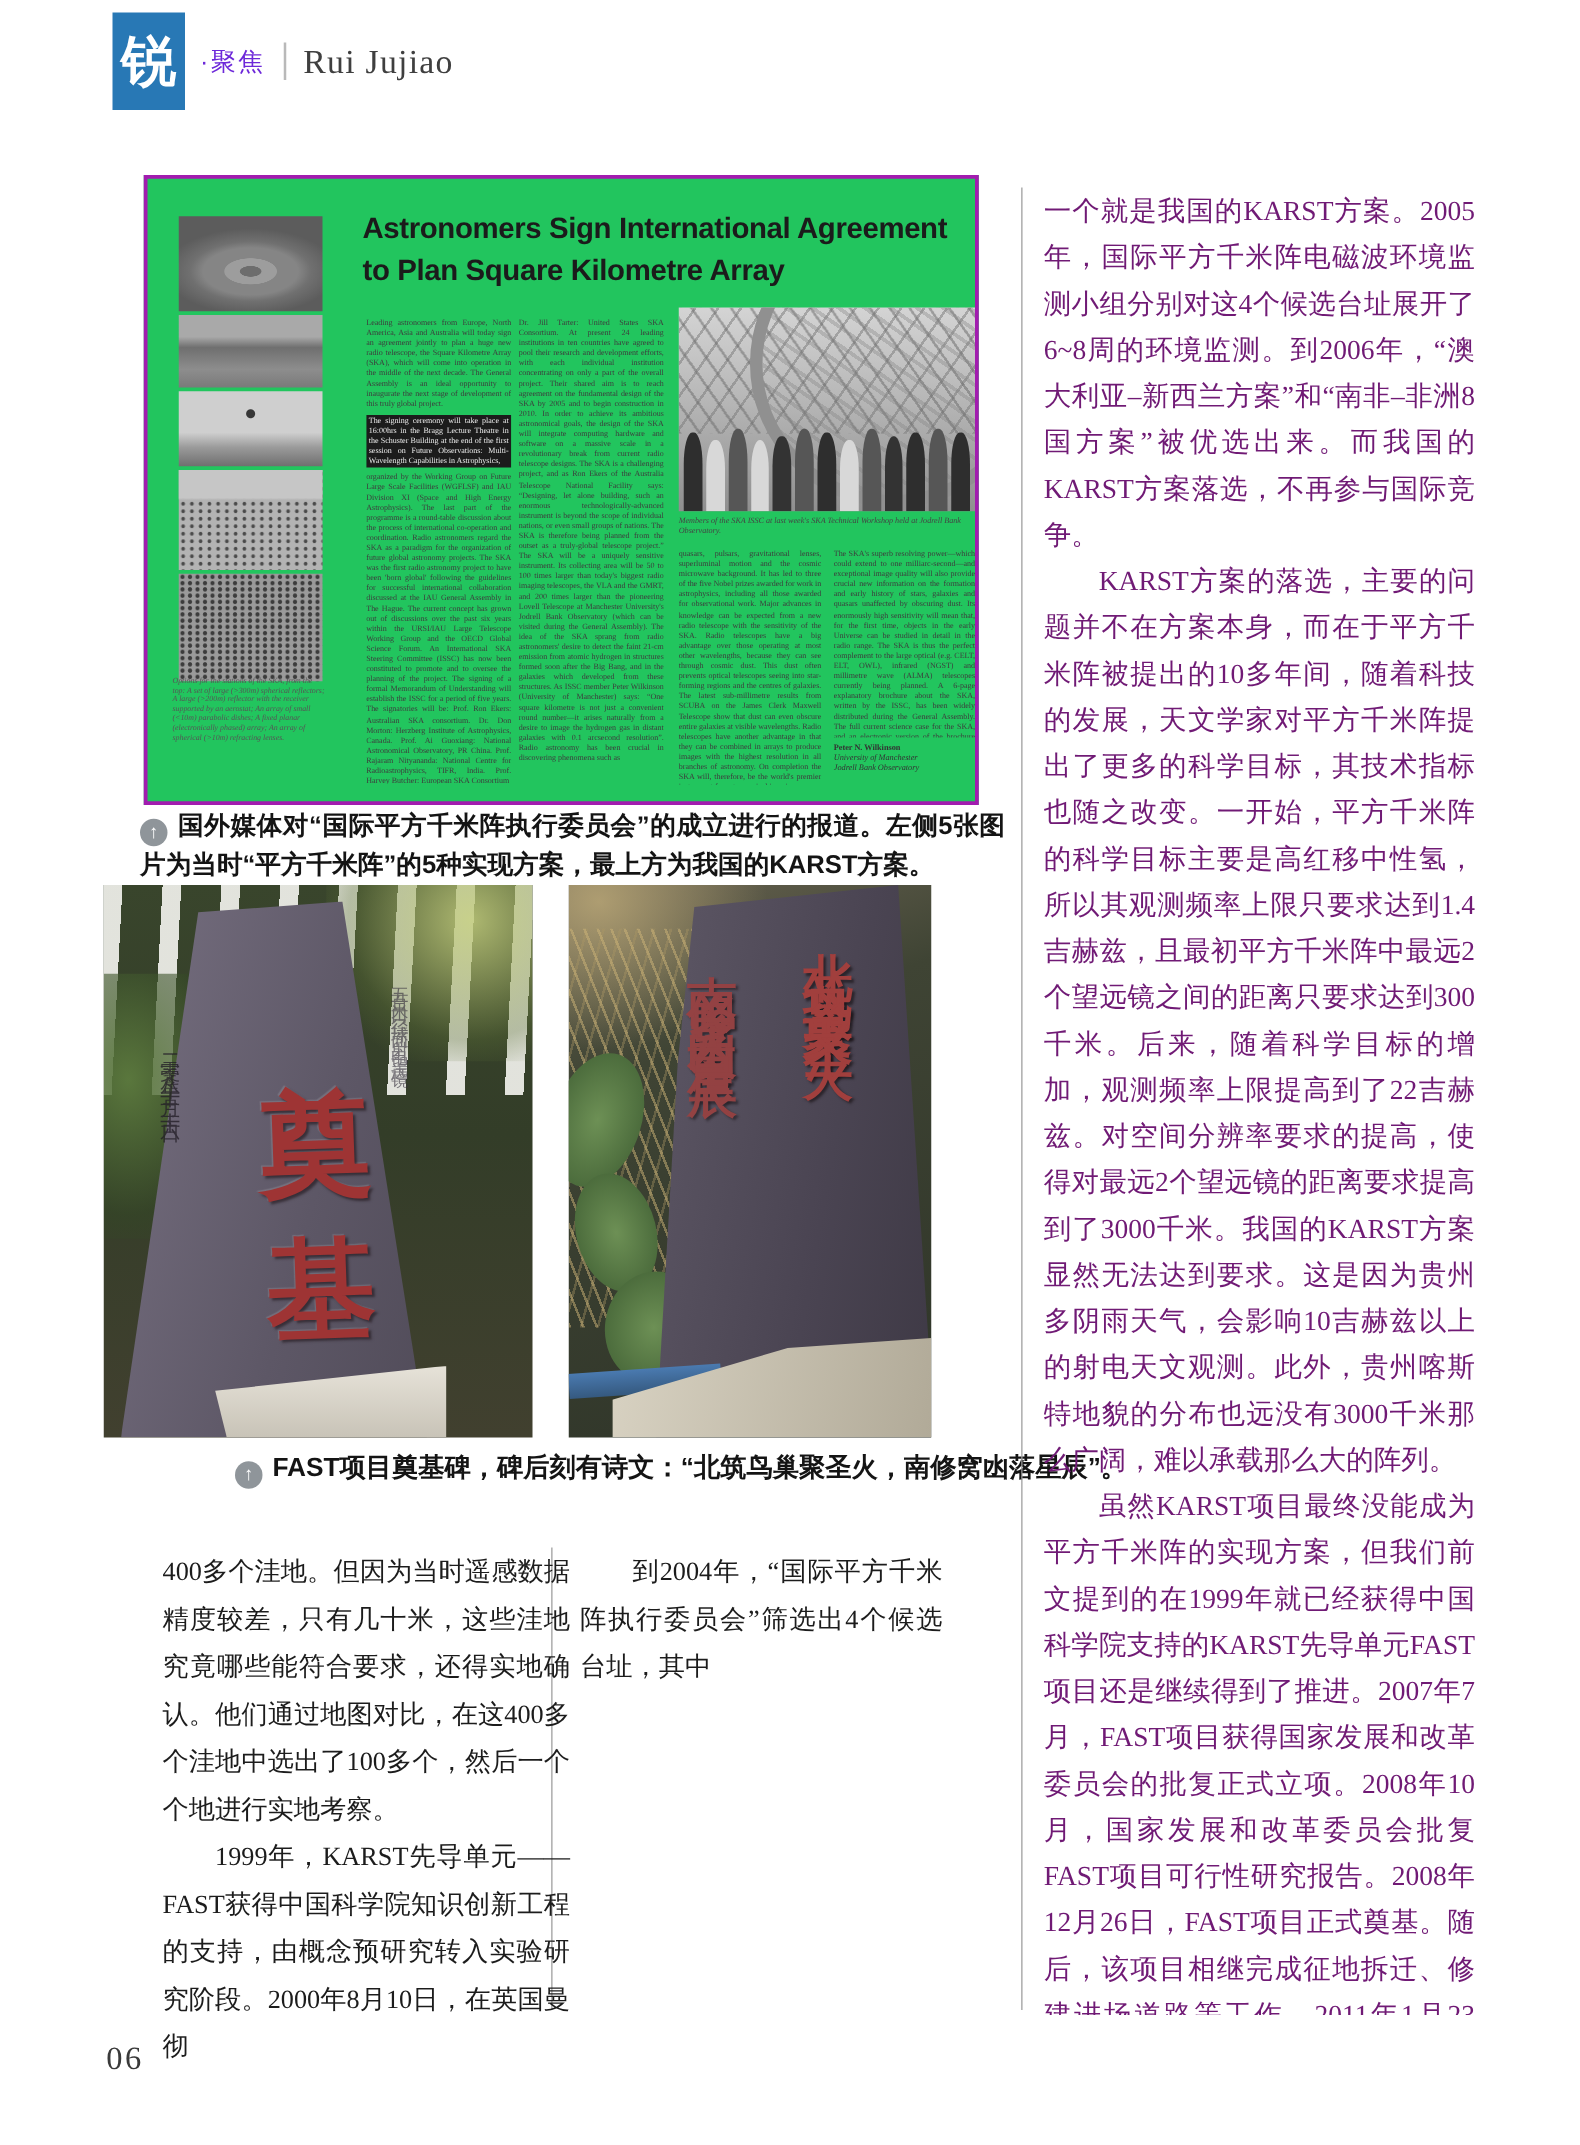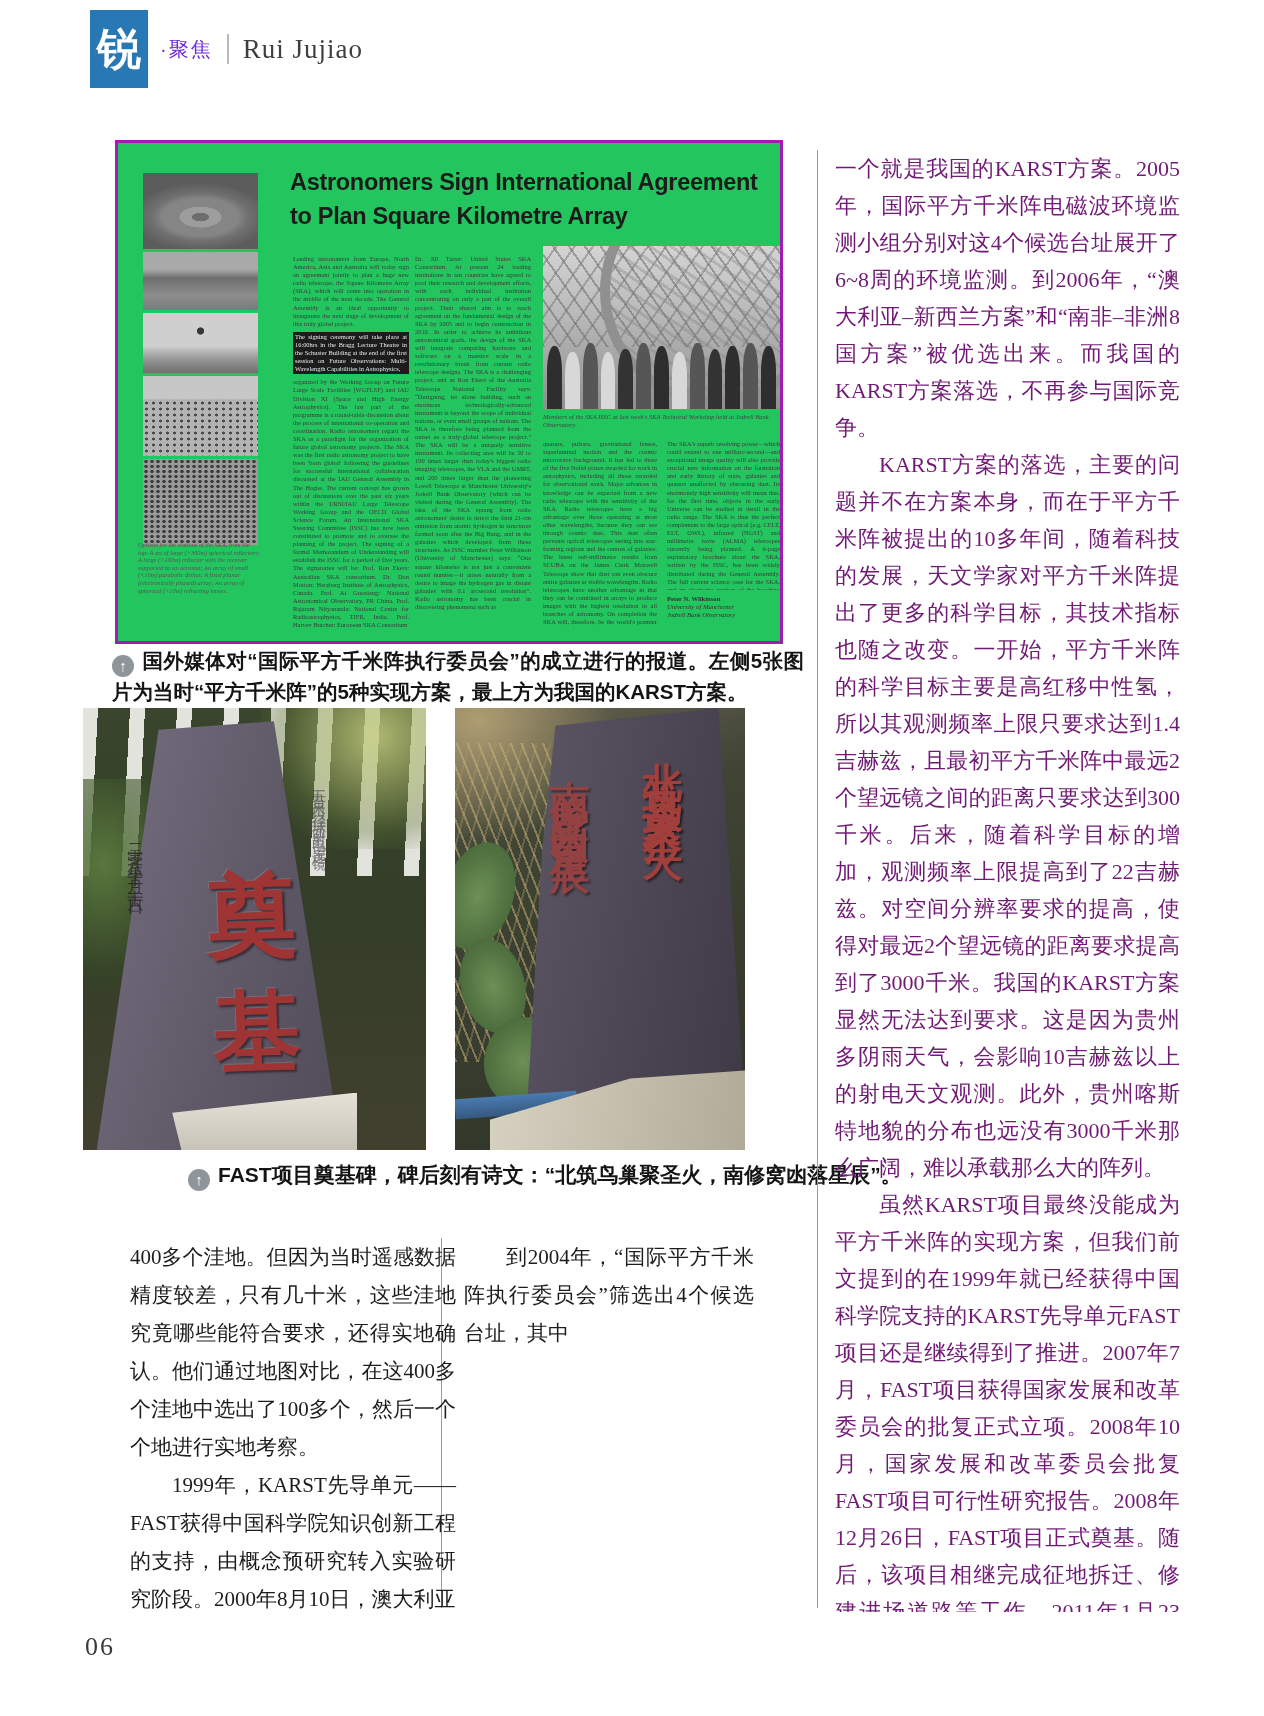--- a/index.html
+++ b/index.html
@@ -208,21 +208,21 @@
 
   <div class="caption cap2">
     <span class="cap-icon">↑</span><span>FAST项目奠基碑，碑后刻有诗文：“北筑鸟巢聚圣火，南修窝凼落星辰”。</span>
   </div>
 
   <div class="vline vl1"></div>
   <div class="vline vl2"></div>
 
   <div class="bcol bleft">
     <p>400多个洼地。但因为当时遥感数据精度较差，只有几十米，这些洼地究竟哪些能符合要求，还得实地确认。他们通过地图对比，在这400多个洼地中选出了100多个，然后一个个地进行实地考察。</p>
-    <p class="ind">1999年，KARST先导单元——FAST获得中国科学院知识创新工程的支持，由概念预研究转入实验研究阶段。2000年8月10日，澳大利亚</p>
+    <p class="ind">1999年，KARST先导单元——FAST获得中国科学院知识创新工程的支持，由概念预研究转入实验研究阶段。2000年8月10日，在英国曼彻</p>
   </div>
   <div class="bcol bmid">
     <p class="ind">到2004年，“国际平方千米阵执行委员会”筛选出4个候选台址，其中</p>
   </div>
   <div class="rcol">
     <p>一个就是我国的KARST方案。2005年，国际平方千米阵电磁波环境监测小组分别对这4个候选台址展开了6~8周的环境监测。到2006年，“澳大利亚–新西兰方案”和“南非–非洲8国方案”被优选出来。而我国的KARST方案落选，不再参与国际竞争。</p>
     <p class="ind">KARST方案的落选，主要的问题并不在方案本身，而在于平方千米阵被提出的10多年间，随着科技的发展，天文学家对平方千米阵提出了更多的科学目标，其技术指标也随之改变。一开始，平方千米阵的科学目标主要是高红移中性氢，所以其观测频率上限只要求达到1.4吉赫兹，且最初平方千米阵中最远2个望远镜之间的距离只要求达到300千米。后来，随着科学目标的增加，观测频率上限提高到了22吉赫兹。对空间分辨率要求的提高，使得对最远2个望远镜的距离要求提高到了3000千米。我国的KARST方案显然无法达到要求。这是因为贵州多阴雨天气，会影响10吉赫兹以上的射电天文观测。此外，贵州喀斯特地貌的分布也远没有3000千米那么广阔，难以承载那么大的阵列。</p>
     <p class="ind">虽然KARST项目最终没能成为平方千米阵的实现方案，但我们前文提到的在1999年就已经获得中国科学院支持的KARST先导单元FAST项目还是继续得到了推进。2007年7月，FAST项目获得国家发展和改革委员会的批复正式立项。2008年10月，国家发展和改革委员会批复FAST项目可行性研究报告。2008年12月26日，FAST项目正式奠基。随后，该项目相继完成征地拆迁、修建进场道路等工作。2011年1月23日，FAST台址开挖开工仪式举行。2013年12月，FAST圈梁钢结构合拢。2014年11</p>
   </div>
 

